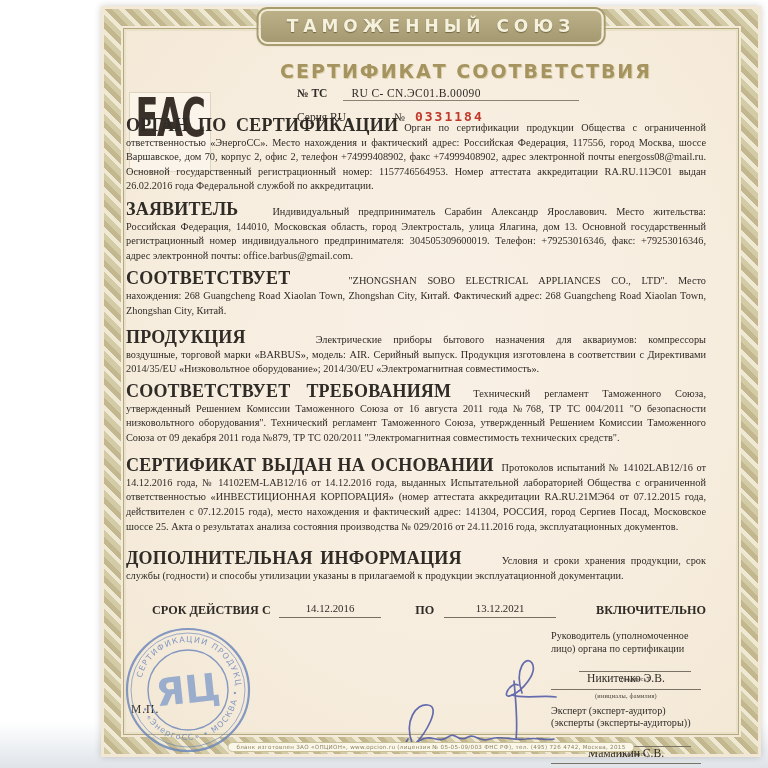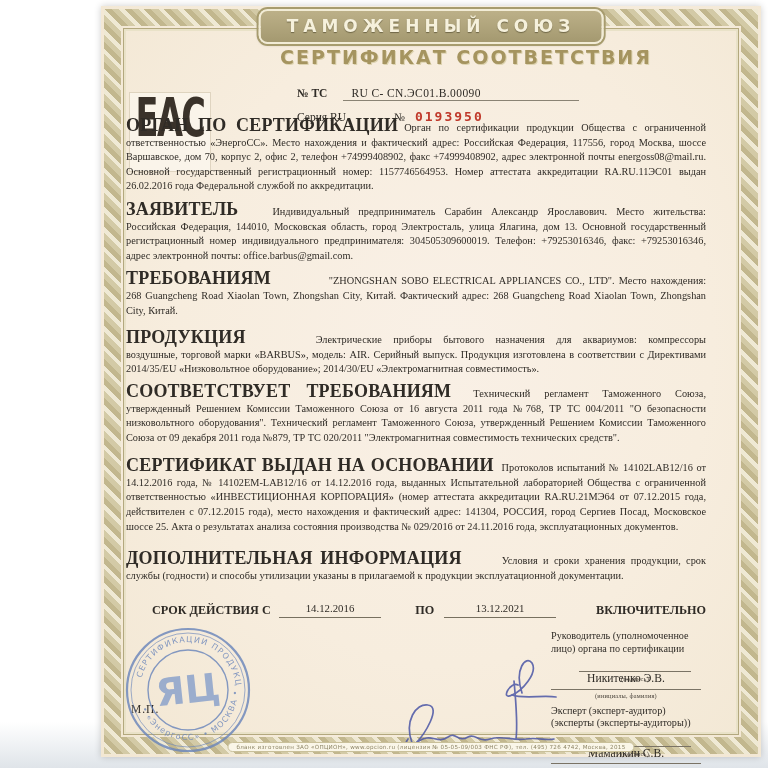--- a/index.html
+++ b/index.html
@@ -36,21 +36,21 @@
   .eac{
     position:absolute;left:29px;top:53px;width:80px;height:78px;
     display:flex;align-items:flex-start;justify-content:center;
     background:rgba(253,251,245,.55);box-shadow:0 0 0 1px rgba(180,170,140,.35);margin-top:34px;
   }
   .eac-text{
     font-family:"DejaVu Sans",sans-serif;font-weight:bold;font-size:42px;
     transform:scaleY(1.28) scaleX(.80);color:#3a322a;letter-spacing:-2px;
   }
   .title{
-    position:absolute;top:40px;left:70px;right:0;text-align:center;
+    position:absolute;top:54px;left:70px;right:0;text-align:center;
     font-family:"DejaVu Sans",sans-serif;font-weight:bold;font-size:19px;
     color:#a5945f;letter-spacing:2px;text-shadow:1px 1px 0 #ddd3b0;white-space:nowrap;
   }
   .numline{position:absolute;top:81px;left:196px;font-size:11.5px;color:#2f2b26;}
   .numline .val{
     display:inline-block;min-width:220px;border-bottom:1px solid #8a8374;
     margin-left:16px;padding:0 8px 1px;letter-spacing:.4px;
   }
   .serline{position:absolute;top:103px;left:196px;font-size:11.5px;color:#2f2b26;}
   .serline .numero{margin-left:48px;}
@@ -123,27 +123,27 @@
     <span class="eac-text">ЕАС</span>
   </div>
 
   <div class="title">СЕРТИФИКАТ СООТВЕТСТВИЯ</div>
 
   <div class="numline">
     <b>№ ТС</b><span class="val">RU C- CN.ЭС01.В.00090</span>
   </div>
 
   <div class="serline">
-    <span>Серия RU</span><span class="numero">№</span><span class="serial">0193950</span>
+    <span>Серия RU</span><span class="numero">№</span><span class="serial">0331184</span>
   </div>
 
   <div class="content">
     <p class="sec m-org"><b>ОРГАН ПО СЕРТИФИКАЦИИ</b><span class="gap" style="width:6px"></span><span>Орган по сертификации продукции Общества с ограниченной ответственностью «ЭнергоСС». Место нахождения и фактический адрес: Российская Федерация, 117556, город Москва, шоссе Варшавское, дом 70, корпус 2, офис 2, телефон +74999408902, факс +74999408902, адрес электронной почты energoss08@mail.ru. Основной государственный регистрационный номер: 1157746564953. Номер аттестата аккредитации RA.RU.11ЭС01 выдан 26.02.2016 года Федеральной службой по аккредитации.</span></p>
     <p class="sec m-app"><b>ЗАЯВИТЕЛЬ</b><span class="gap" style="width:34px"></span><span>Индивидуальный предприниматель Сарабин Александр Ярославович. Место жительства: Российская Федерация, 144010, Московская область, город Электросталь, улица Ялагина, дом 13. Основной государственный регистрационный номер индивидуального предпринимателя: 304505309600019. Телефон: +79253016346, факс: +79253016346, адрес электронной почты: office.barbus@gmail.com.</span></p>
-    <p class="sec m-man"><b>ТРЕБОВАНИЯМ</b><span class="gap" style="width:58px"></span><span>"ZHONGSHAN SOBO ELECTRICAL APPLIANCES CO., LTD". Место нахождения: 268 Guangcheng Road Xiaolan Town, Zhongshan City, Китай. Фактический адрес: 268 Guangcheng Road Xiaolan Town, Zhongshan City, Китай.</span></p>
+    <p class="sec m-man"><b>СООТВЕТСТВУЕТ</b><span class="gap" style="width:58px"></span><span>"ZHONGSHAN SOBO ELECTRICAL APPLIANCES CO., LTD". Место нахождения: 268 Guangcheng Road Xiaolan Town, Zhongshan City, Китай. Фактический адрес: 268 Guangcheng Road Xiaolan Town, Zhongshan City, Китай.</span></p>
     <p class="sec m-prod"><b>ПРОДУКЦИЯ</b><span class="gap" style="width:70px"></span><span>Электрические приборы бытового назначения для аквариумов: компрессоры воздушные, торговой марки «BARBUS», модель: AIR. Серийный выпуск. Продукция изготовлена в соответствии с Директивами 2014/35/EU «Низковольтное оборудование»; 2014/30/EU «Электромагнитная совместимость».</span></p>
     <p class="sec m-req"><b>СООТВЕТСТВУЕТ ТРЕБОВАНИЯМ</b><span class="gap" style="width:22px"></span><span>Технический регламент Таможенного Союза, утвержденный Решением Комиссии Таможенного Союза от 16 августа 2011 года №768, ТР ТС 004/2011 "О безопасности низковольтного оборудования". Технический регламент Таможенного Союза, утвержденный Решением Комиссии Таможенного Союза от 09 декабря 2011 года №879, ТР ТС 020/2011 "Электромагнитная совместимость технических средств".</span></p>
     <p class="sec m-basis"><b>СЕРТИФИКАТ ВЫДАН НА ОСНОВАНИИ</b><span class="gap" style="width:8px"></span><span>Протоколов испытаний № 14102LAB12/16 от 14.12.2016 года, № 14102EM-LAB12/16 от 14.12.2016 года, выданных Испытательной лабораторией Общества с ограниченной ответственностью «ИНВЕСТИЦИОННАЯ КОРПОРАЦИЯ» (номер аттестата аккредитации RA.RU.21МЭ64 от 07.12.2015 года, действителен с 07.12.2015 года), место нахождения и фактический адрес: 141304, РОССИЯ, город Сергиев Посад, Московское шоссе 25. Акта о результатах анализа состояния производства № 029/2016 от 24.11.2016 года, эксплуатационных документов.</span></p>
     <p class="sec m-add"><b>ДОПОЛНИТЕЛЬНАЯ ИНФОРМАЦИЯ</b><span class="gap" style="width:40px"></span><span>Условия и сроки хранения продукции, срок службы (годности) и способы утилизации указаны в прилагаемой к продукции эксплуатационной документации.</span></p>
 
     <div class="validity">
       <b>СРОК ДЕЙСТВИЯ С</b>
       <span class="date d1">14.12.2016</span>
       <b class="lbl-po">ПО</b>
       <span class="date d2">13.12.2021</span>

